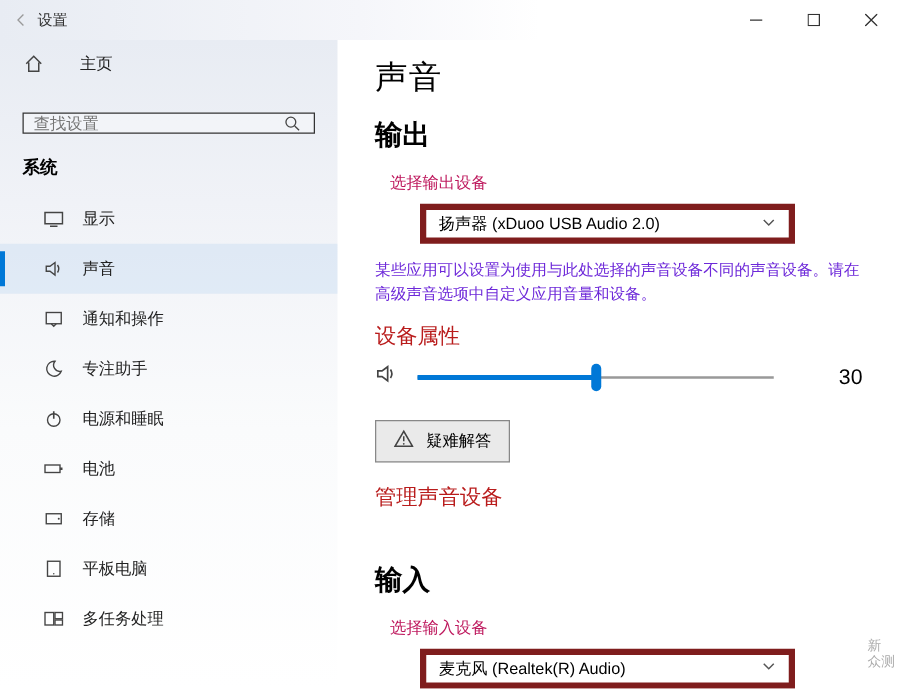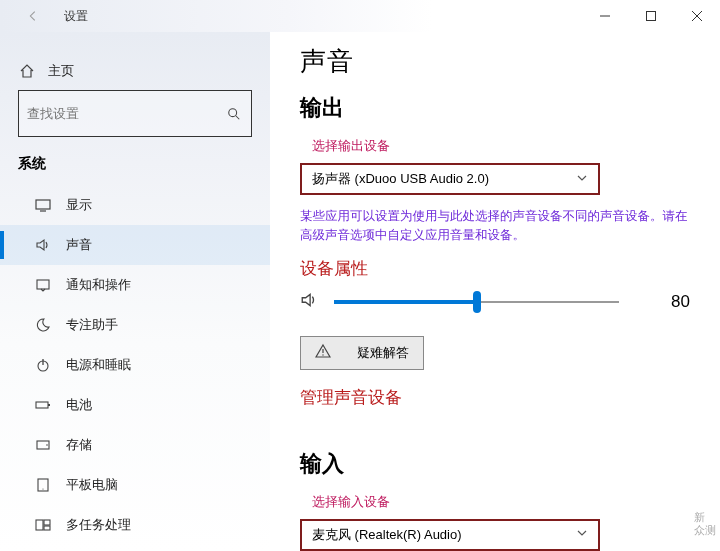--- a/index.html
+++ b/index.html
@@ -1,49 +1,49 @@
 <!DOCTYPE html>
 <html><head>
 <meta charset="utf-8">
 <style>
 * { margin: 0; padding: 0; box-sizing: border-box; font-family: "Microsoft YaHei", "Segoe UI", sans-serif; }
 body { width: 720px; height: 551px; overflow: hidden; background: #fff; position: relative; }
 .titlebar { height: 32px; display: flex; align-items: center; background: linear-gradient(90deg, #e8ecf3 0%, #f5f6fa 40%, #fff 60%); }
-.titlebar-left { display: flex; align-items: center; padding-left: 20px; gap: 18px; }
+.titlebar-left { display: flex; align-items: center; padding-left: 4px; gap: 0; }
 .titlebar-title { font-size: 12px; color: #333; }
 .titlebar-controls { margin-left: auto; display: flex; }
 .titlebar-btn { width: 46px; height: 32px; display: flex; align-items: center; justify-content: center; }
 .back-btn { width: 26px; height: 26px; display:flex; align-items:center; justify-content:center; color: #999; }
 .layout { display: flex; height: calc(100% - 32px); }
 .sidebar { width: 270px; background: linear-gradient(180deg, #e8ecf3 0%, #f0f2f7 25%, #fafbfc 60%, #fff 100%); padding-top: 10px; position: relative; }
-.home-row { display: flex; align-items: flex-end; height: 38px; padding-left: 18px; gap: 12px; font-size: 13px; color: #222; }
-.search-box { margin: 10px 18px 0 18px; height: 47px; border: 1px solid #333; background: rgba(255,255,255,0.3); display: flex; align-items: center; padding: 0 8px; }
+.home-row { display: flex; align-items: flex-start; height: 38px; padding-left: 18px; gap: 28px; font-size: 13px; color: #222; }
+.search-box { margin: 10px 18px 0 18px; height: 17px; border: 1px solid #333; background: rgba(255,255,255,0.3); display: flex; align-items: center; padding: 0 8px; }
 .search-box input { flex: 1; border: none; background: transparent; outline: none; font-size: 13px; }
 .search-icon-area { width: 18px; display:flex; align-items:center; justify-content:center; color:#444; }
 .section-label { padding: 18px 18px 6px 18px; font-size: 14px; font-weight: 700; color: #000; }
 .nav { margin-top: 6px; }
 .nav-item { display: flex; align-items: center; height: 40px; padding-left: 34px; gap: 14px; font-size: 13px; color: #222; position: relative; }
 .nav-item.active { background: rgba(0, 120, 215, 0.08); }
 .nav-item.active::before { content: ""; position: absolute; left: 0; top: 6px; bottom: 6px; width: 4px; background: #0078d7; }
 .nav-icon { width: 18px; height: 18px; display:flex; align-items:center; justify-content:center; color:#444; }
 .main { flex: 1; padding: 12px 30px 0 30px; overflow-y: auto; }
 .page-title { font-size: 26px; font-weight: 400; margin-bottom: 14px; letter-spacing: 1px; }
 .section-title { font-size: 22px; font-weight: 700; margin: 10px 0 14px 0; }
 .field-label { font-size: 13px; margin-bottom: 8px; color: #be185d; margin-left: 12px; }
-.dropdown { width: 300px; height: 32px; border: 2px solid #7f1d1d; display: flex; align-items: center; padding: 0 10px; font-size: 13px; position: relative; background: #fff; }
+.dropdown { width: 300px; height: 32px; border: 5px solid #7f1d1d; display: flex; align-items: center; padding: 0 10px; font-size: 13px; position: relative; background: #fff; margin-left: 36px; }
 .dropdown .dd-chevron { margin-left: auto; color:#555; }
 .hint { font-size: 12.5px; color: #6d28d9; line-height: 1.5; margin-top: 12px; max-width: 400px; }
 .link { color: #b91c1c; font-size: 17px; margin-top: 12px; display: inline-block; }
 .volume-row { display: flex; align-items: center; margin-top: 10px; gap: 16px; }
 .slider-wrap { position: relative; flex: 1; max-width: 310px; height: 24px; display:flex; align-items:center; }
 .slider-track { position: absolute; left: 0; right: 0; height: 2px; background: #999; }
 .slider-fill { position: absolute; left: 0; height: 4px; background: #0078d7; top: 50%; transform: translateY(-50%); }
 .slider-thumb { position: absolute; width: 8px; height: 22px; background: #0078d7; border-radius: 4px; top: 50%; transform: translate(-50%, -50%); }
 .volume-val { font-size: 17px; margin-left: 36px; }
-.troubleshoot-btn { margin-top: 22px; height: 34px; border: 1px solid #888; background: #eaeaea; padding: 0 14px; display: inline-flex; align-items: center; gap: 26px; font-size: 13px; }
+.troubleshoot-btn { margin-top: 22px; height: 34px; border: 1px solid #888; background: #eaeaea; padding: 0 14px; display: inline-flex; align-items: center; gap: 10px; font-size: 13px; }
 .watermark { position: absolute; right: 4px; bottom: 14px; font-size: 11px; color: #888; line-height: 1.2; opacity: 0.7; text-align: left; pointer-events:none; }
 </style>
 </head>
 <body>
 
 <div class="titlebar">
   <div class="titlebar-left">
     <span class="back-btn">
       <svg width="14" height="14" viewBox="0 0 16 16">
           <path d="M10 3 L5 8 L10 13" stroke="#999" stroke-width="1.2" fill="none"></path>
@@ -192,21 +192,21 @@
     <div class="volume-row">
       <span><svg width="18" height="18" viewBox="0 0 16 16">
             <path d="M2 6 H5 L9 3 V13 L5 10 H2 Z" stroke="#444" fill="none" stroke-width="1.2"></path>
             <path d="M11 5 Q13 8 11 11" stroke="#444" fill="none" stroke-width="1.2"></path>
           </svg></span>
       <div class="slider-wrap">
         <div class="slider-track"></div>
         <div class="slider-fill" style="width:50%"></div>
         <div class="slider-thumb" style="left:50%"></div>
       </div>
-      <span class="volume-val">80</span>
+      <span class="volume-val">30</span>
     </div>
 
     <button class="troubleshoot-btn">
       <span><svg width="16" height="16" viewBox="0 0 16 16">
             <path d="M8 2 L15 14 H1 Z" stroke="#444" fill="none" stroke-width="1.2"></path>
             <line x1="8" y1="6" x2="8" y2="10" stroke="#444" stroke-width="1.2"></line>
             <circle cx="8" cy="12" r="0.7" fill="#444"></circle>
           </svg></span>
       <span>疑难解答</span>
     </button>

